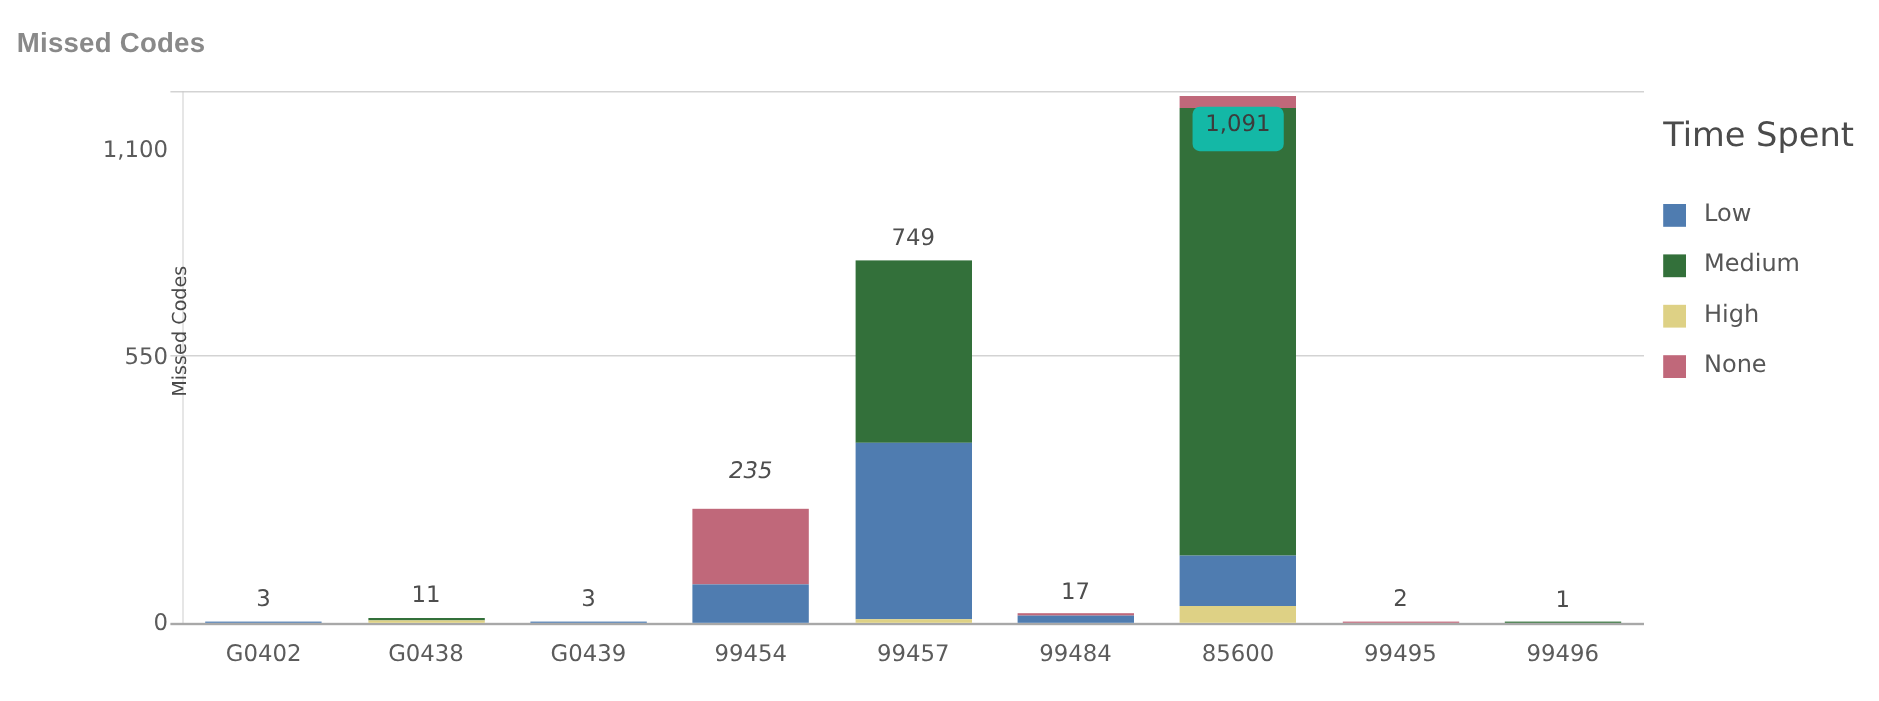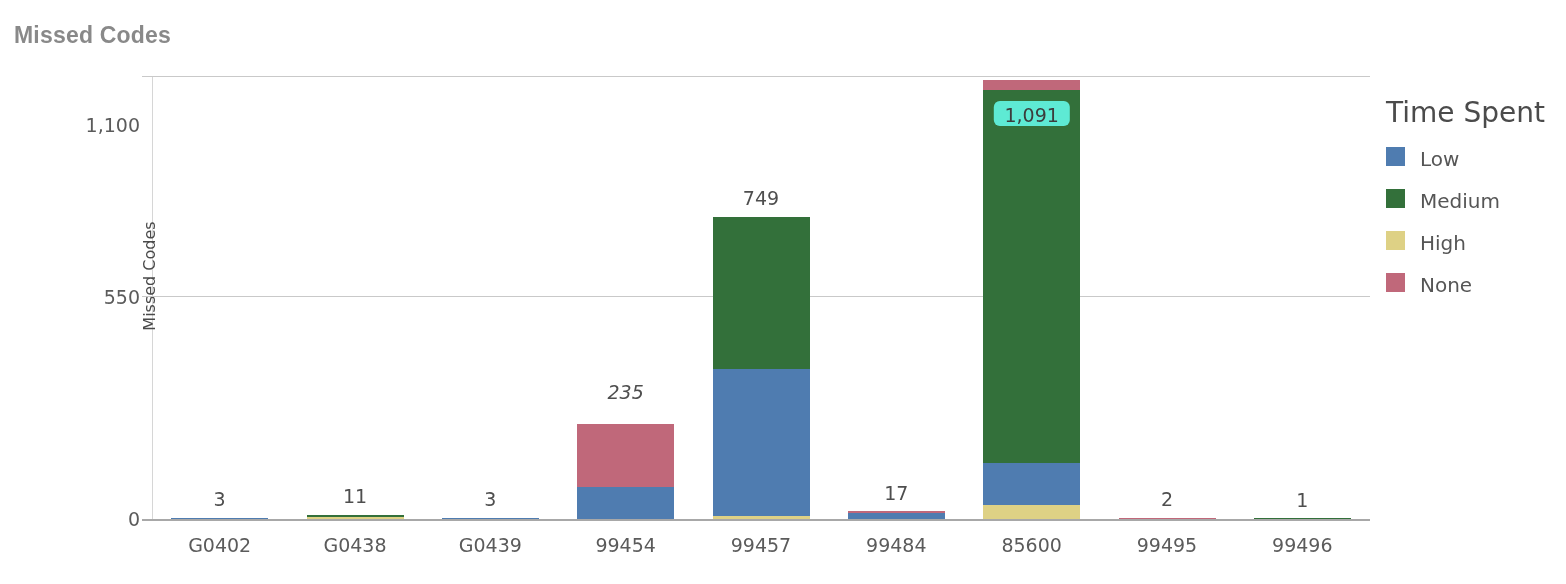--- a/index.html
+++ b/index.html
@@ -94,23 +94,23 @@
   .bar-total-label {
     position: absolute;
     left: 50%;
     transform: translateX(-50%);
     font-size: 19px;
     color: #4e4e4e;
     white-space: nowrap;
     font-family: "DejaVu Sans", sans-serif;
   }
   .bar-total-label.boxed {
-    background: #5eead4;
+    background: #14b8a6;
     border-radius: 6px;
-    padding: 3px 11px 0 11px;
+    padding: 3px 11px 12px 11px;
     color: #3c3c3c;
   }
 
   
   .xtick {
     position: absolute;
     top: 534px;
     text-align: center;
     font-size: 19px;
     color: #5b5b5b;
@@ -126,21 +126,21 @@
   }
   .legend-title {
     font-size: 28px;
     color: #4b4b4b;
     margin-bottom: 18px;
     font-family: "DejaVu Sans", sans-serif;
     white-space: nowrap;
   }
   .legend-item {
     display: flex;
-    align-items: flex-start;
+    align-items: flex-end;
     height: 42px;
   }
   .legend-swatch {
     width: 19px; height: 19px;
     flex: 0 0 19px;
     margin-right: 15px;
   }
   .legend-label {
     font-size: 20px;
     color: #565656;

